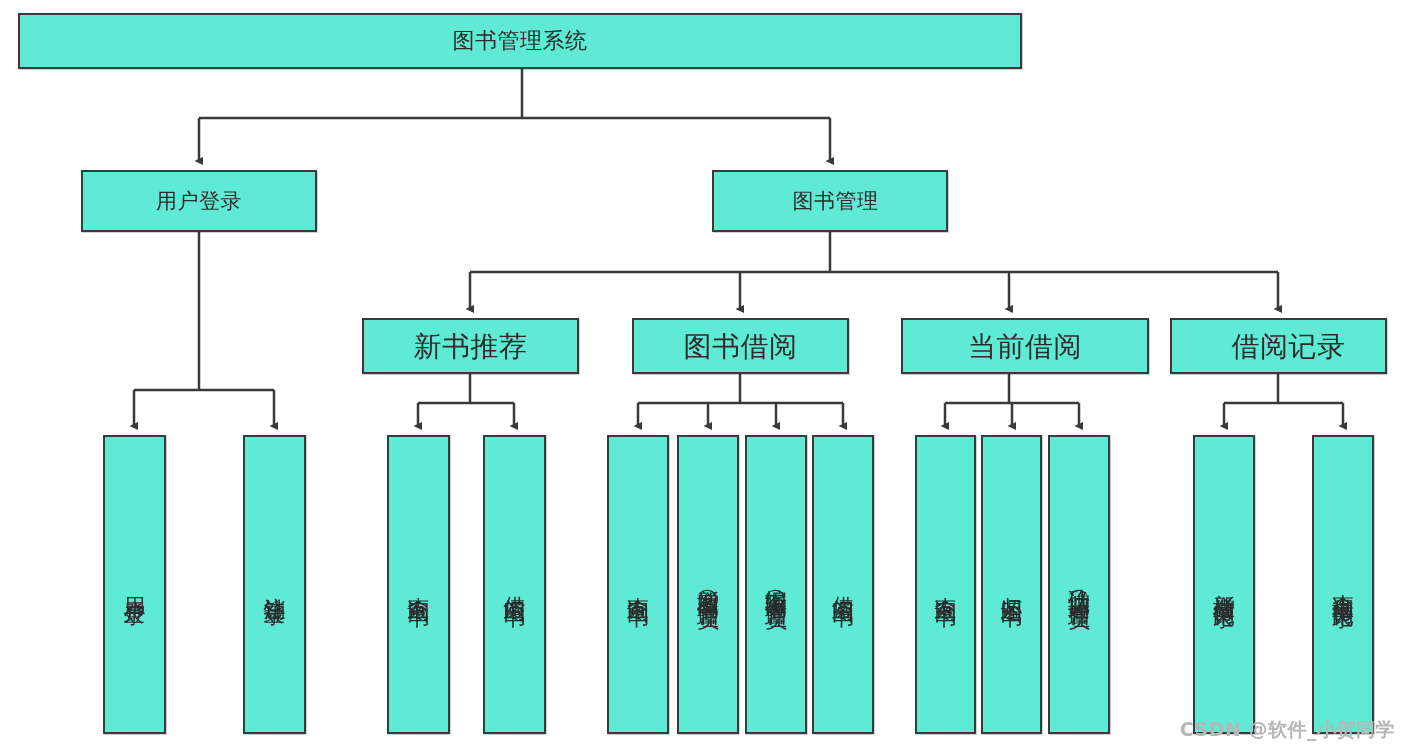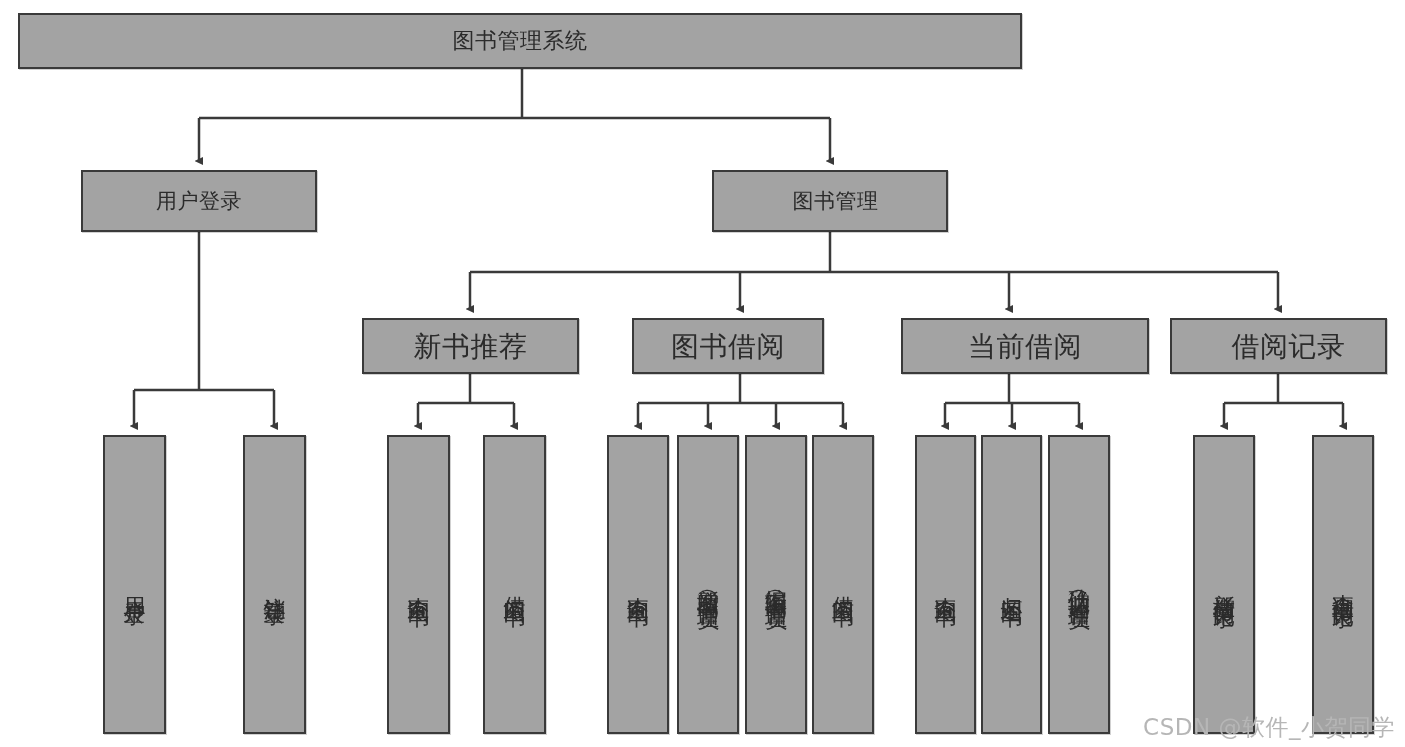--- a/index.html
+++ b/index.html
@@ -19,21 +19,21 @@
     position: absolute;
     left: 0;
     top: 0;
     width: 1405px;
     height: 747px;
     pointer-events: none;
   }
   .node {
     position: absolute;
     box-sizing: border-box;
-    background: #a3a3a3;
+    background: #5eead4;
     border: 2.5px solid #3a3a3a;
     box-shadow: 1px 1px 0 rgba(0,0,0,0.18);
     display: flex;
     align-items: center;
     justify-content: center;
     color: #2b2b2b;
   }
   .node .label {
     font-size: 21px;
     line-height: 1.25;
@@ -51,25 +51,26 @@
     max-height: 100%;
   }
   .node.root .label { font-size: 22px; }
   .node.level1 .label { font-size: 21px; }
   .node.level2 .label { font-size: 28px; }
 
   #watermark {
     position: absolute;
     right: 10px;
     bottom: 4px;
-    font-size: 23px;
+    font-size: 19px;
     color: #b6b6b6;
     letter-spacing: 0.5px;
     white-space: nowrap;
     user-select: none;
+    font-weight: bold;
   }
 </style>
 </head>
 <body>
 
 <div id="stage">
 
   <svg id="connectors" viewBox="0 0 1405 747">
     <defs>
       <marker id="arrowhead" markerWidth="9" markerHeight="9" refX="4.5" refY="4.5" orient="auto" markerUnits="userSpaceOnUse">
@@ -128,21 +129,21 @@
   <div class="node level1" style="left: 81px; top: 170px; width: 236px; height: 62px;">
     <span class="label">用户登录</span>
   </div>
   <div class="node level1" style="left: 712px; top: 170px; width: 236px; height: 62px; padding-left: 11px;">
     <span class="label">图书管理</span>
   </div>
 
   <div class="node level2" style="left: 362px; top: 318px; width: 217px; height: 56px;">
     <span class="label">新书推荐</span>
   </div>
-  <div class="node level2" style="left: 632px; top: 318px; width: 192px; height: 56px;">
+  <div class="node level2" style="left: 632px; top: 318px; width: 217px; height: 56px;">
     <span class="label">图书借阅</span>
   </div>
   <div class="node level2" style="left: 901px; top: 318px; width: 248px; height: 56px;">
     <span class="label">当前借阅</span>
   </div>
   <div class="node level2" style="left: 1170px; top: 318px; width: 217px; height: 56px; padding-left: 20px;">
     <span class="label">借阅记录</span>
   </div>
 
   <div class="node leaf" style="left: 103px; top: 435px; width: 63px; height: 299px;">

